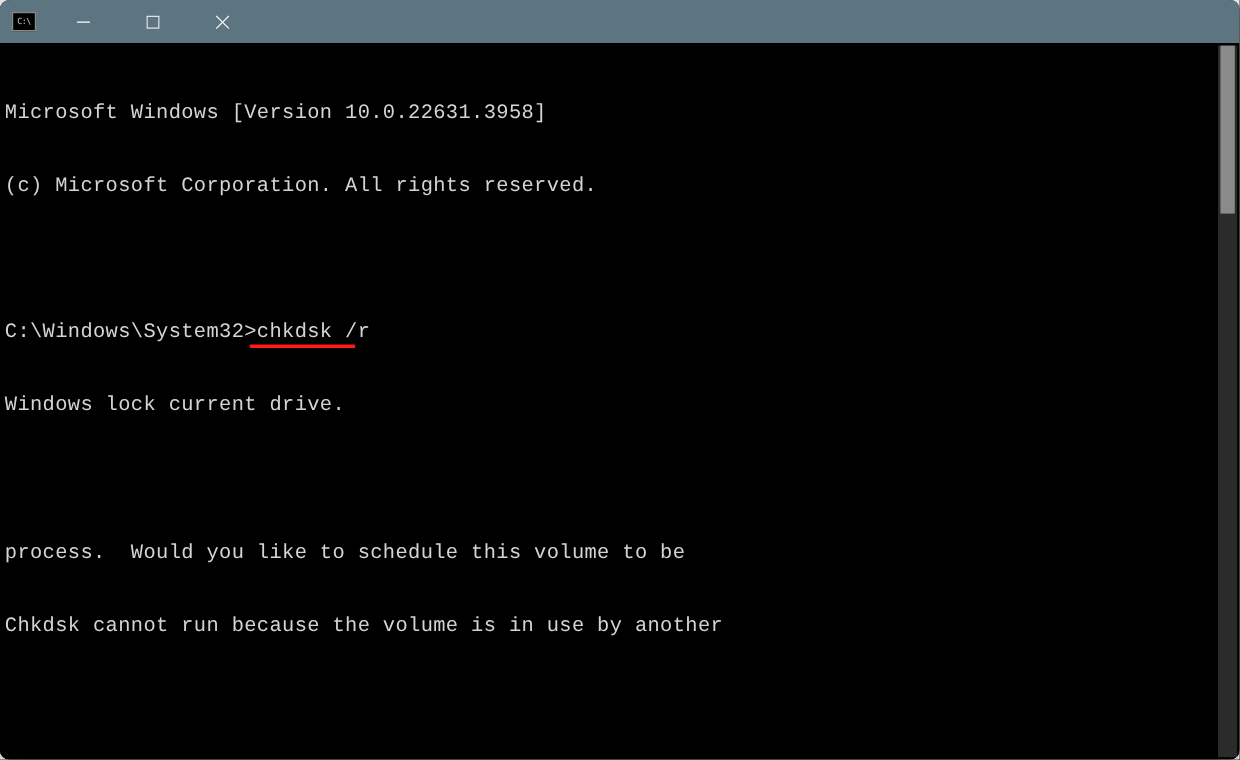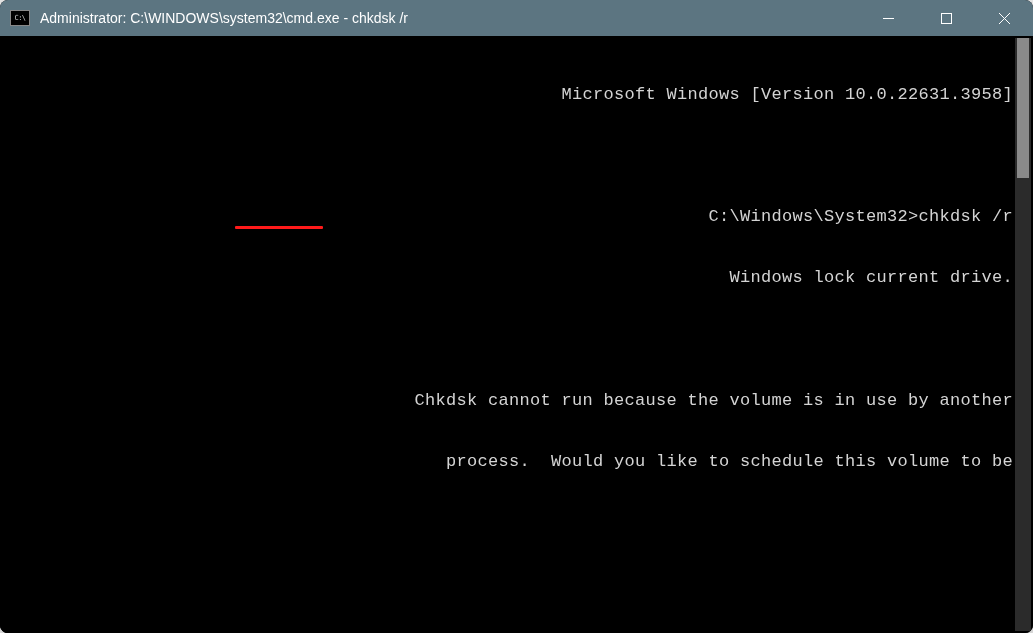--- a/index.html
+++ b/index.html
@@ -87,21 +87,20 @@
       font-size: 17px;
       line-height: 1.2;
       color: #d4d4d4;
       white-space: pre-wrap;
       overflow: hidden;
       letter-spacing: 0.3px;
     }
     .terminal-line {
       min-height: 1.2em;
       position: relative;
-      text-align: right;
     }
     .scrollbar {
       width: 16px;
       background: #2b2b2b;
       position: relative;
       margin: 2px 2px 2px 0;
     }
     .scrollbar-thumb {
       position: absolute;
       top: 0;
@@ -119,21 +118,20 @@
     }
   </style>
 </head>
 <body>
 
 <div class="window">
   <div class="titlebar">
     <div class="titlebar-icon">
       <span>C:\</span>
     </div>
-    <div class="titlebar-title">Administrator: C:\WINDOWS\system32\cmd.exe - chkdsk  /r</div>
     <div class="titlebar-controls">
       <div class="titlebar-btn">
         <svg viewBox="0 0 11 11">
             <line x1="0" y1="5.5" x2="11" y2="5.5"></line>
           </svg>
       </div>
       <div class="titlebar-btn">
         <svg viewBox="0 0 11 11">
             <rect x="0.5" y="0.5" width="10" height="10"></rect>
           </svg>
@@ -142,25 +140,26 @@
         <svg viewBox="0 0 11 11">
             <line x1="0" y1="0" x2="11" y2="11"></line>
             <line x1="11" y1="0" x2="0" y2="11"></line>
           </svg>
       </div>
     </div>
   </div>
   <div class="terminal-wrapper">
     <div class="terminal">
       <div class="terminal-line">Microsoft Windows [Version 10.0.22631.3958]</div>
+      <div class="terminal-line">(c) Microsoft Corporation. All rights reserved.</div>
       <div class="terminal-line"></div>
-      <div class="terminal-line" style="position:relative;margin-left:27px;"><span>C:\Windows\System32&gt;</span><span>chkdsk /r</span><span class="annotation-underline" style="left:204px; width:88px; top:19px;"></span></div>
+      <div class="terminal-line" style="position:relative;"><span>C:\Windows\System32&gt;</span><span>chkdsk /r</span><span class="annotation-underline" style="left:204px; width:88px; top:19px;"></span></div>
       <div class="terminal-line">Windows lock current drive.</div>
       <div class="terminal-line"></div>
+      <div class="terminal-line">process.  Would you like to schedule this volume to be</div>
       <div class="terminal-line">Chkdsk cannot run because the volume is in use by another</div>
-      <div class="terminal-line">process.  Would you like to schedule this volume to be</div>
       
     </div>
     <div class="scrollbar">
       <div class="scrollbar-thumb"></div>
     </div>
   </div>
 </div>
 
 </body></html>

